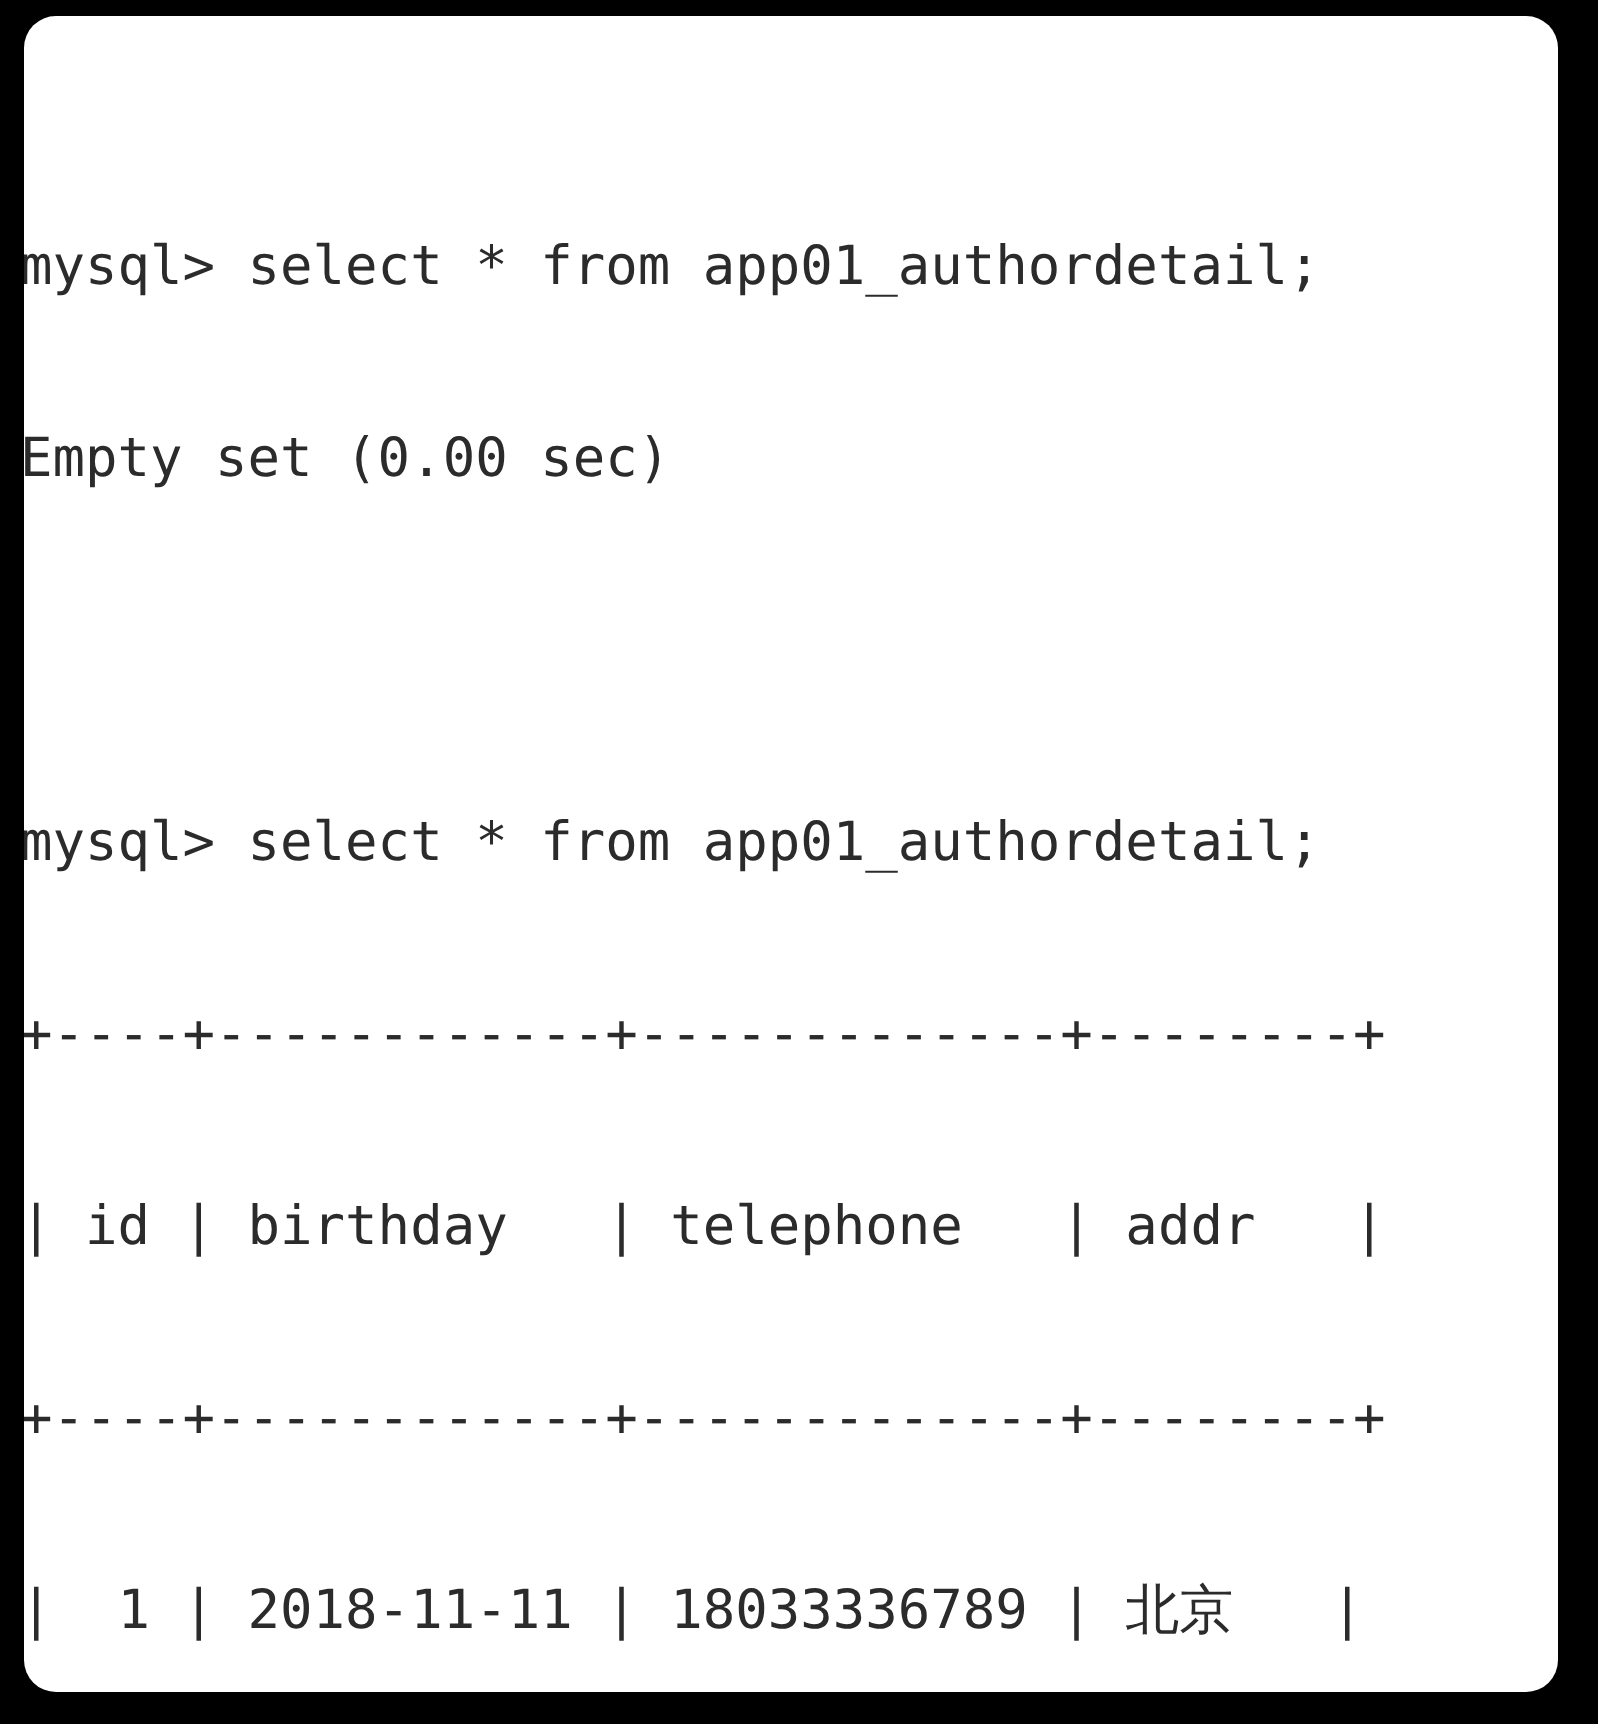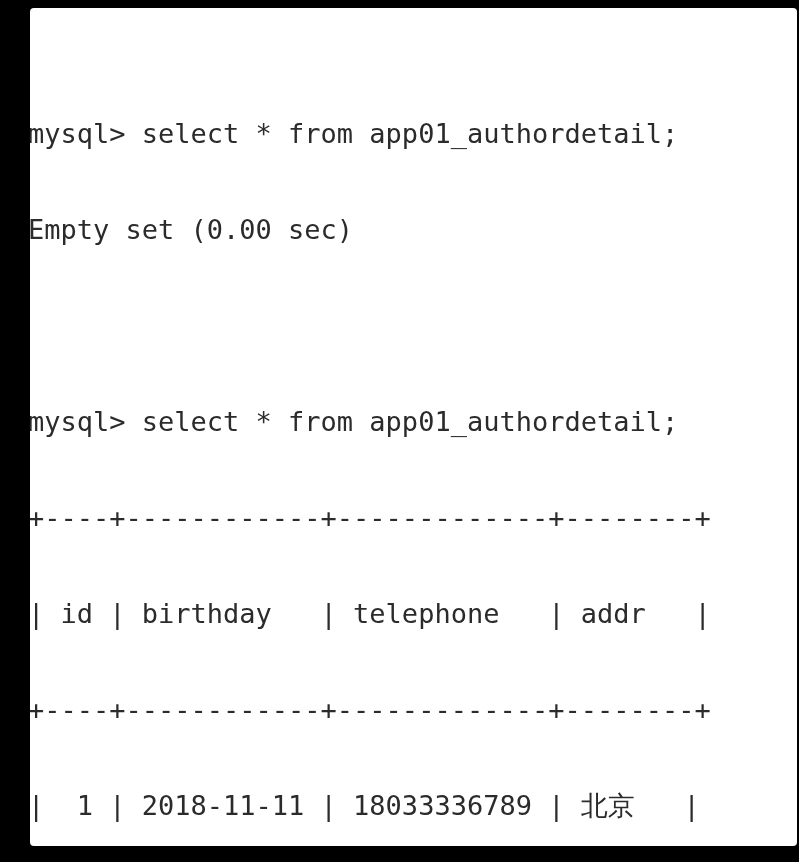--- a/index.html
+++ b/index.html
@@ -18,26 +18,26 @@
   #screen {
     position: relative;
     width: 799px;
     height: 862px;
     background: #000000;
   }
 
   
   #terminal-window {
     position: absolute;
-    left: 30px;
+    left: 12px;
     top: 8px;
     width: 767px;
     height: 838px;
     background: #ffffff;
-    border-radius: 4px;
+    border-radius: 16px;
     overflow: hidden;
   }
 
   
   #terminal-text {
     position: absolute;
     left: -2px;
     top: 14px;
     width: 790px;
     margin: 0;

